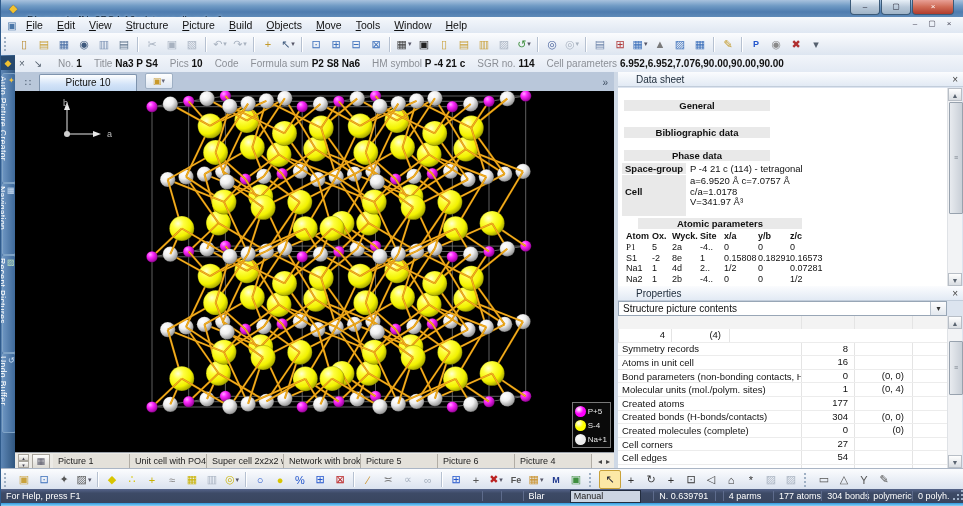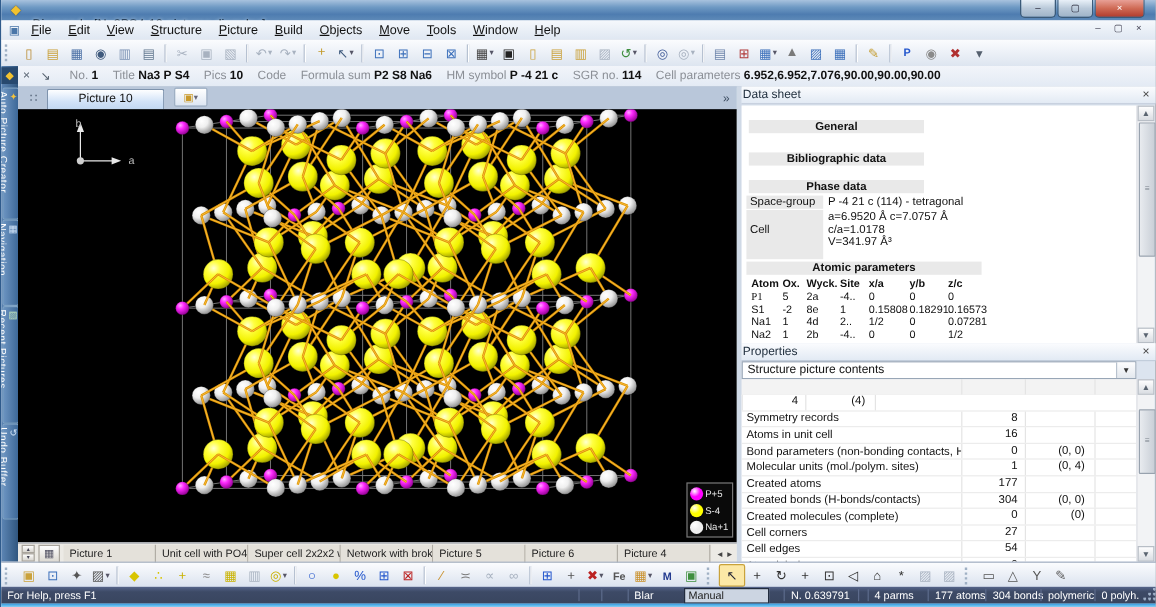--- a/index.html
+++ b/index.html
@@ -62,25 +62,25 @@
   .strip-overflow{position:absolute;right:6px;bottom:3px;color:#3c4c60;font-size:10px;}
   .canvas{position:absolute;left:14px;top:91px;width:599px;height:361px;background:#000;overflow:hidden;}
   .legend{position:absolute;right:3px;bottom:4px;border:1px solid #787878;background:#0a0a0a;padding:1px 3px 1px 2px;}
   .legend-row{display:flex;align-items:center;height:14px;}
   .legend-dot{width:11px;height:11px;border-radius:50%;margin-right:2px;}
   .legend-label{color:#e8e8e8;font-size:8px;}
   
   .vsplit{position:absolute;left:613px;top:72px;width:4px;height:396px;background:#cfd9e6;}
   .panel-title{position:absolute;left:617px;width:346px;height:15px;
     background:linear-gradient(#fbfcfe,#e2eaf4);border-bottom:1px solid #c2cddb;
-    font-size:10px;color:#22303f;line-height:15px;padding-left:1px;box-sizing:border-box;}
+    font-size:10px;color:#22303f;line-height:15px;padding-left:18px;box-sizing:border-box;}
   .panel-close{position:absolute;right:6px;top:0;color:#444;font-size:10px;}
   .ds-body{position:absolute;left:617px;top:88px;width:329px;height:198px;background:#fff;overflow:hidden;}
   .ds-bar{position:absolute;background:#e9e9e9;font-weight:bold;font-size:9.5px;text-align:center;height:11px;line-height:11px;}
-  .ds-cell-label{position:absolute;background:#e9e9e9;font-weight:normal;font-size:9.5px;padding-left:3px;box-sizing:border-box;}
+  .ds-cell-label{position:absolute;background:#e9e9e9;font-weight:bold;font-size:9.5px;padding-left:3px;box-sizing:border-box;}
   .ds-text{position:absolute;font-size:9.5px;white-space:nowrap;}
   .ds-th{position:absolute;font-size:9px;font-weight:bold;}
   .ds-td{position:absolute;font-size:9px;white-space:nowrap;}
   .scrollbar{position:absolute;width:14px;background:#f2f3f5;border-left:1px solid #dfe2e6;}
   .sb-arrow{position:absolute;left:0;width:14px;height:13px;text-align:center;font-size:7px;color:#5a6470;
     line-height:13px;background:linear-gradient(#fefefe,#d9dde2);border:1px solid #b8bec6;box-sizing:border-box;}
   .sb-thumb{position:absolute;left:1px;width:12px;background:linear-gradient(90deg,#e8ebef,#c9cfd7);
     border:1px solid #98a2ae;border-radius:1px;color:#7a828c;font-size:7px;text-align:center;}
   .props-select{position:absolute;left:617px;top:301px;width:329px;height:15px;background:#fff;
     border:1px solid #98a6b6;box-sizing:border-box;font-size:10px;line-height:13px;padding-left:4px;}
@@ -1176,21 +1176,21 @@
   <div class="ds-body" id="ds-body">
       <div class="ds-bar" style="left: 6px; top: 12px; width: 146px;">General</div>
       <div class="ds-bar" style="left: 6px; top: 39px; width: 146px;">Bibliographic data</div>
       <div class="ds-bar" style="left: 6px; top: 62px; width: 146px;">Phase data</div>
       <div class="ds-cell-label" style="left: 4px; top: 75px; width: 64px; height: 11px;">Space-group</div>
       <div class="ds-text" style="left: 72px; top: 75px;">P -4 21 c (114) - tetragonal</div>
       <div class="ds-cell-label" style="left: 4px; top: 87px; width: 64px; height: 41px; padding-top: 11px;">Cell</div>
       <div class="ds-text" style="left: 72px; top: 87px;">a=6.9520 Å c=7.0757 Å</div>
       <div class="ds-text" style="left: 72px; top: 97.5px;">c/a=1.0178</div>
       <div class="ds-text" style="left: 72px; top: 108px;">V=341.97 Å³</div>
-      <div class="ds-bar" style="left: 4px; top: 130px; width: 196px;">Atomic parameters</div>
+      <div class="ds-bar" style="left: 20px; top: 130px; width: 164px;">Atomic parameters</div>
       <div class="ds-th" style="left: 8px; top: 143px;">Atom</div>
       <div class="ds-th" style="left: 34px; top: 143px;">Ox.</div>
       <div class="ds-th" style="left: 54px; top: 143px;">Wyck.</div>
       <div class="ds-th" style="left: 82px; top: 143px;">Site</div>
       <div class="ds-th" style="left: 106px; top: 143px;">x/a</div>
       <div class="ds-th" style="left: 140px; top: 143px;">y/b</div>
       <div class="ds-th" style="left: 172px; top: 143px;">z/c</div>
       <div class="ds-td" style="left: 8px; top: 154px; font-family: Liberation Serif, serif;">P1</div>
       <div class="ds-td" style="left: 34px; top: 154px;">5</div>
       <div class="ds-td" style="left: 54px; top: 154px;">2a</div>

